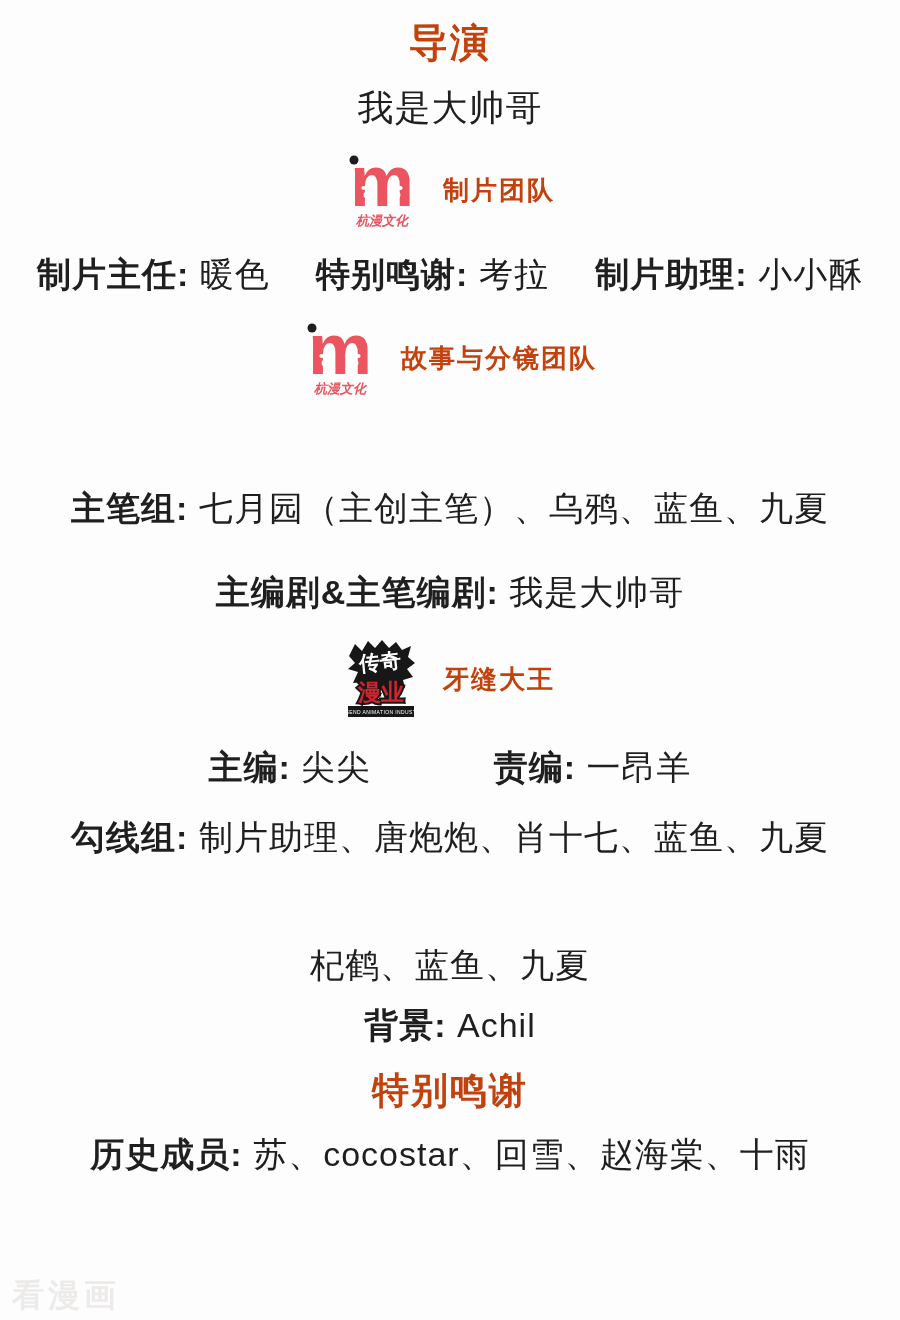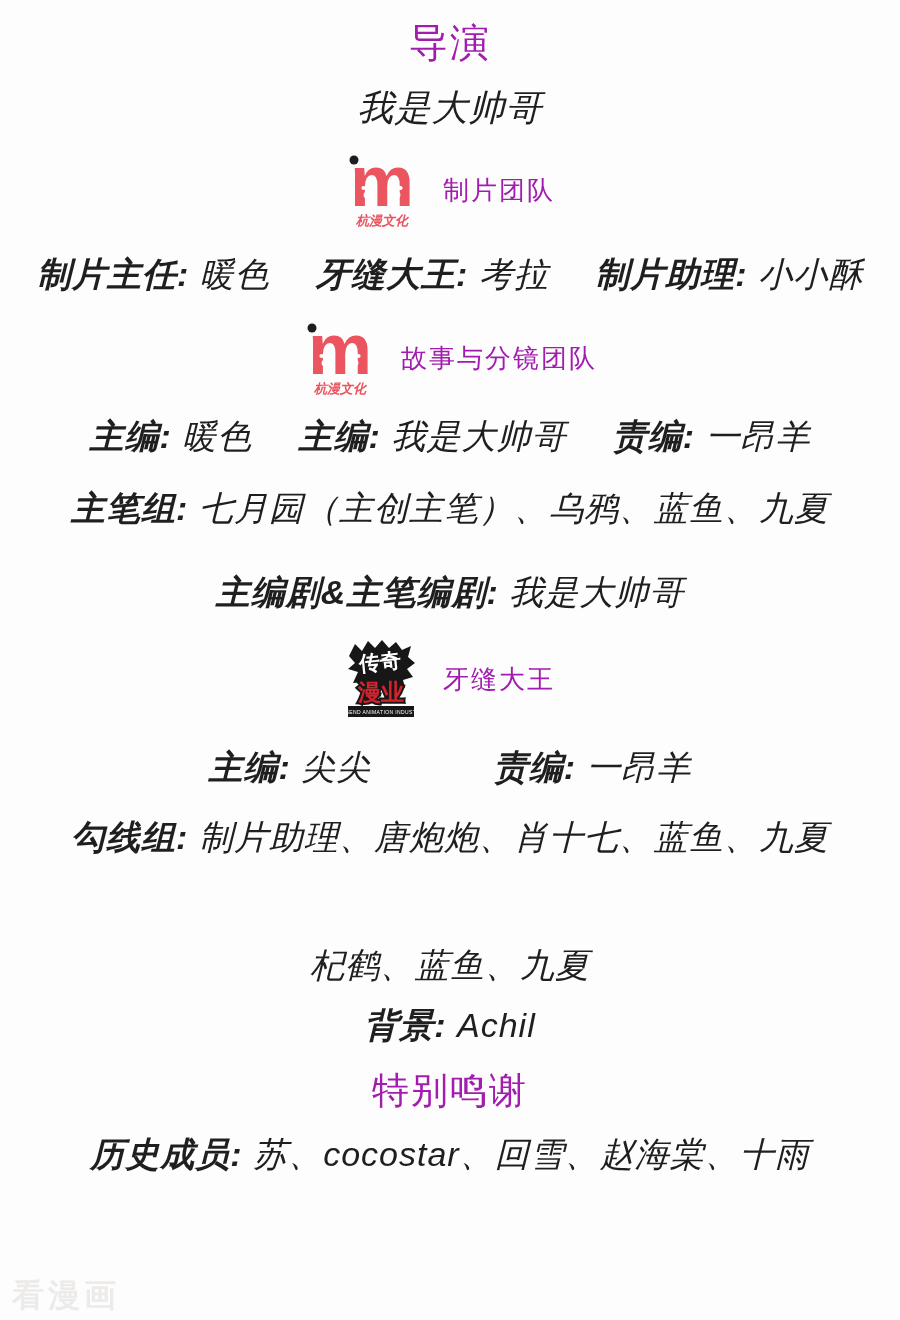--- a/index.html
+++ b/index.html
@@ -5,22 +5,22 @@
   html,body{margin:0;padding:0;}
   .page{
     position:relative;
     width:900px;height:1320px;
     background:#fdfdfd;
     font-family:"Liberation Sans","DejaVu Sans",sans-serif;
     color:#1f1f1f;
     overflow:hidden;
   }
   .row{position:absolute;left:0;width:900px;text-align:center;white-space:nowrap;}
-  .pink-h{color:#a21caf;font-weight:normal;font-size:39px;letter-spacing:2px;}
-  .body-line{font-size:34px;letter-spacing:1px;font-style:italic;}
+  .pink-h{color:#c2410c;font-weight:bold;font-size:39px;letter-spacing:2px;}
+  .body-line{font-size:34px;letter-spacing:1px;}
   .lbl{font-weight:bold;text-align:right;}
   .lbl::after{content:" ";}
   .val{font-weight:normal;}
   .part{display:inline-block;}
   .part + .part{margin-left:36px;}
   .part-wide + .part-wide{margin-left:112px;}
   .sec{display:flex;align-items:center;justify-content:center;gap:26px;}
   .sec .pink-h{font-size:26px;}
   .logo{flex:0 0 auto;display:block;}
   .watermark{
@@ -50,21 +50,21 @@
           <circle cx="50" cy="36" r="2.1"></circle>
           <circle cx="55.5" cy="38" r="2.1"></circle>
       </g>
       <text x="37" y="75" text-anchor="middle" font-family="'Liberation Sans',sans-serif" font-weight="bold" font-style="italic" font-size="13" fill="#ea5560">杭漫文化</text>
     </svg>
     <span class="pink-h">制片团队</span>
   </div>
 
   <div class="row body-line" style="top:252px">
     <span class="part"><span class="lbl">制片主任:</span><span class="val">暖色</span></span>
-    <span class="part"><span class="lbl">牙缝大王:</span><span class="val">考拉</span></span>
+    <span class="part"><span class="lbl">特别鸣谢:</span><span class="val">考拉</span></span>
     <span class="part"><span class="lbl">制片助理:</span><span class="val">小小酥</span></span>
   </div>
 
   <div class="row sec" style="top:318px">
     <svg class="logo" width="72" height="80" viewBox="0 0 72 80">
       <circle cx="9" cy="10" r="4.5" fill="#1d1d1d"></circle>
       <text x="37" y="56" text-anchor="middle" font-family="'Liberation Sans',sans-serif" font-weight="bold" font-size="72" fill="#ea5560">m</text>
       <g fill="#ffffff">
         <ellipse cx="24" cy="45" rx="5.5" ry="4.5"></ellipse>
         <circle cx="18.5" cy="38" r="2.1"></circle>
@@ -73,25 +73,20 @@
         <ellipse cx="50" cy="45" rx="5.5" ry="4.5"></ellipse>
         <circle cx="44.5" cy="38" r="2.1"></circle>
           <circle cx="50" cy="36" r="2.1"></circle>
           <circle cx="55.5" cy="38" r="2.1"></circle>
       </g>
       <text x="37" y="75" text-anchor="middle" font-family="'Liberation Sans',sans-serif" font-weight="bold" font-style="italic" font-size="13" fill="#ea5560">杭漫文化</text>
     </svg>
     <span class="pink-h">故事与分镜团队</span>
   </div>
 
-  <div class="row body-line" style="top:414px">
-    <span class="part"><span class="lbl">主编:</span><span class="val">暖色</span></span>
-    <span class="part"><span class="lbl">主编:</span><span class="val">我是大帅哥</span></span>
-    <span class="part"><span class="lbl">责编:</span><span class="val">一昂羊</span></span>
-  </div>
 
   <div class="row body-line" style="top:486px">
     <span class="lbl">主笔组:</span><span class="val">七月园（主创主笔）、乌鸦、蓝鱼、九夏</span>
   </div>
 
   <div class="row body-line" style="top:570px">
     <span class="lbl">主编剧&amp;主笔编剧:</span><span class="val">我是大帅哥</span>
   </div>
 
   <div class="row sec" style="top:638px">

